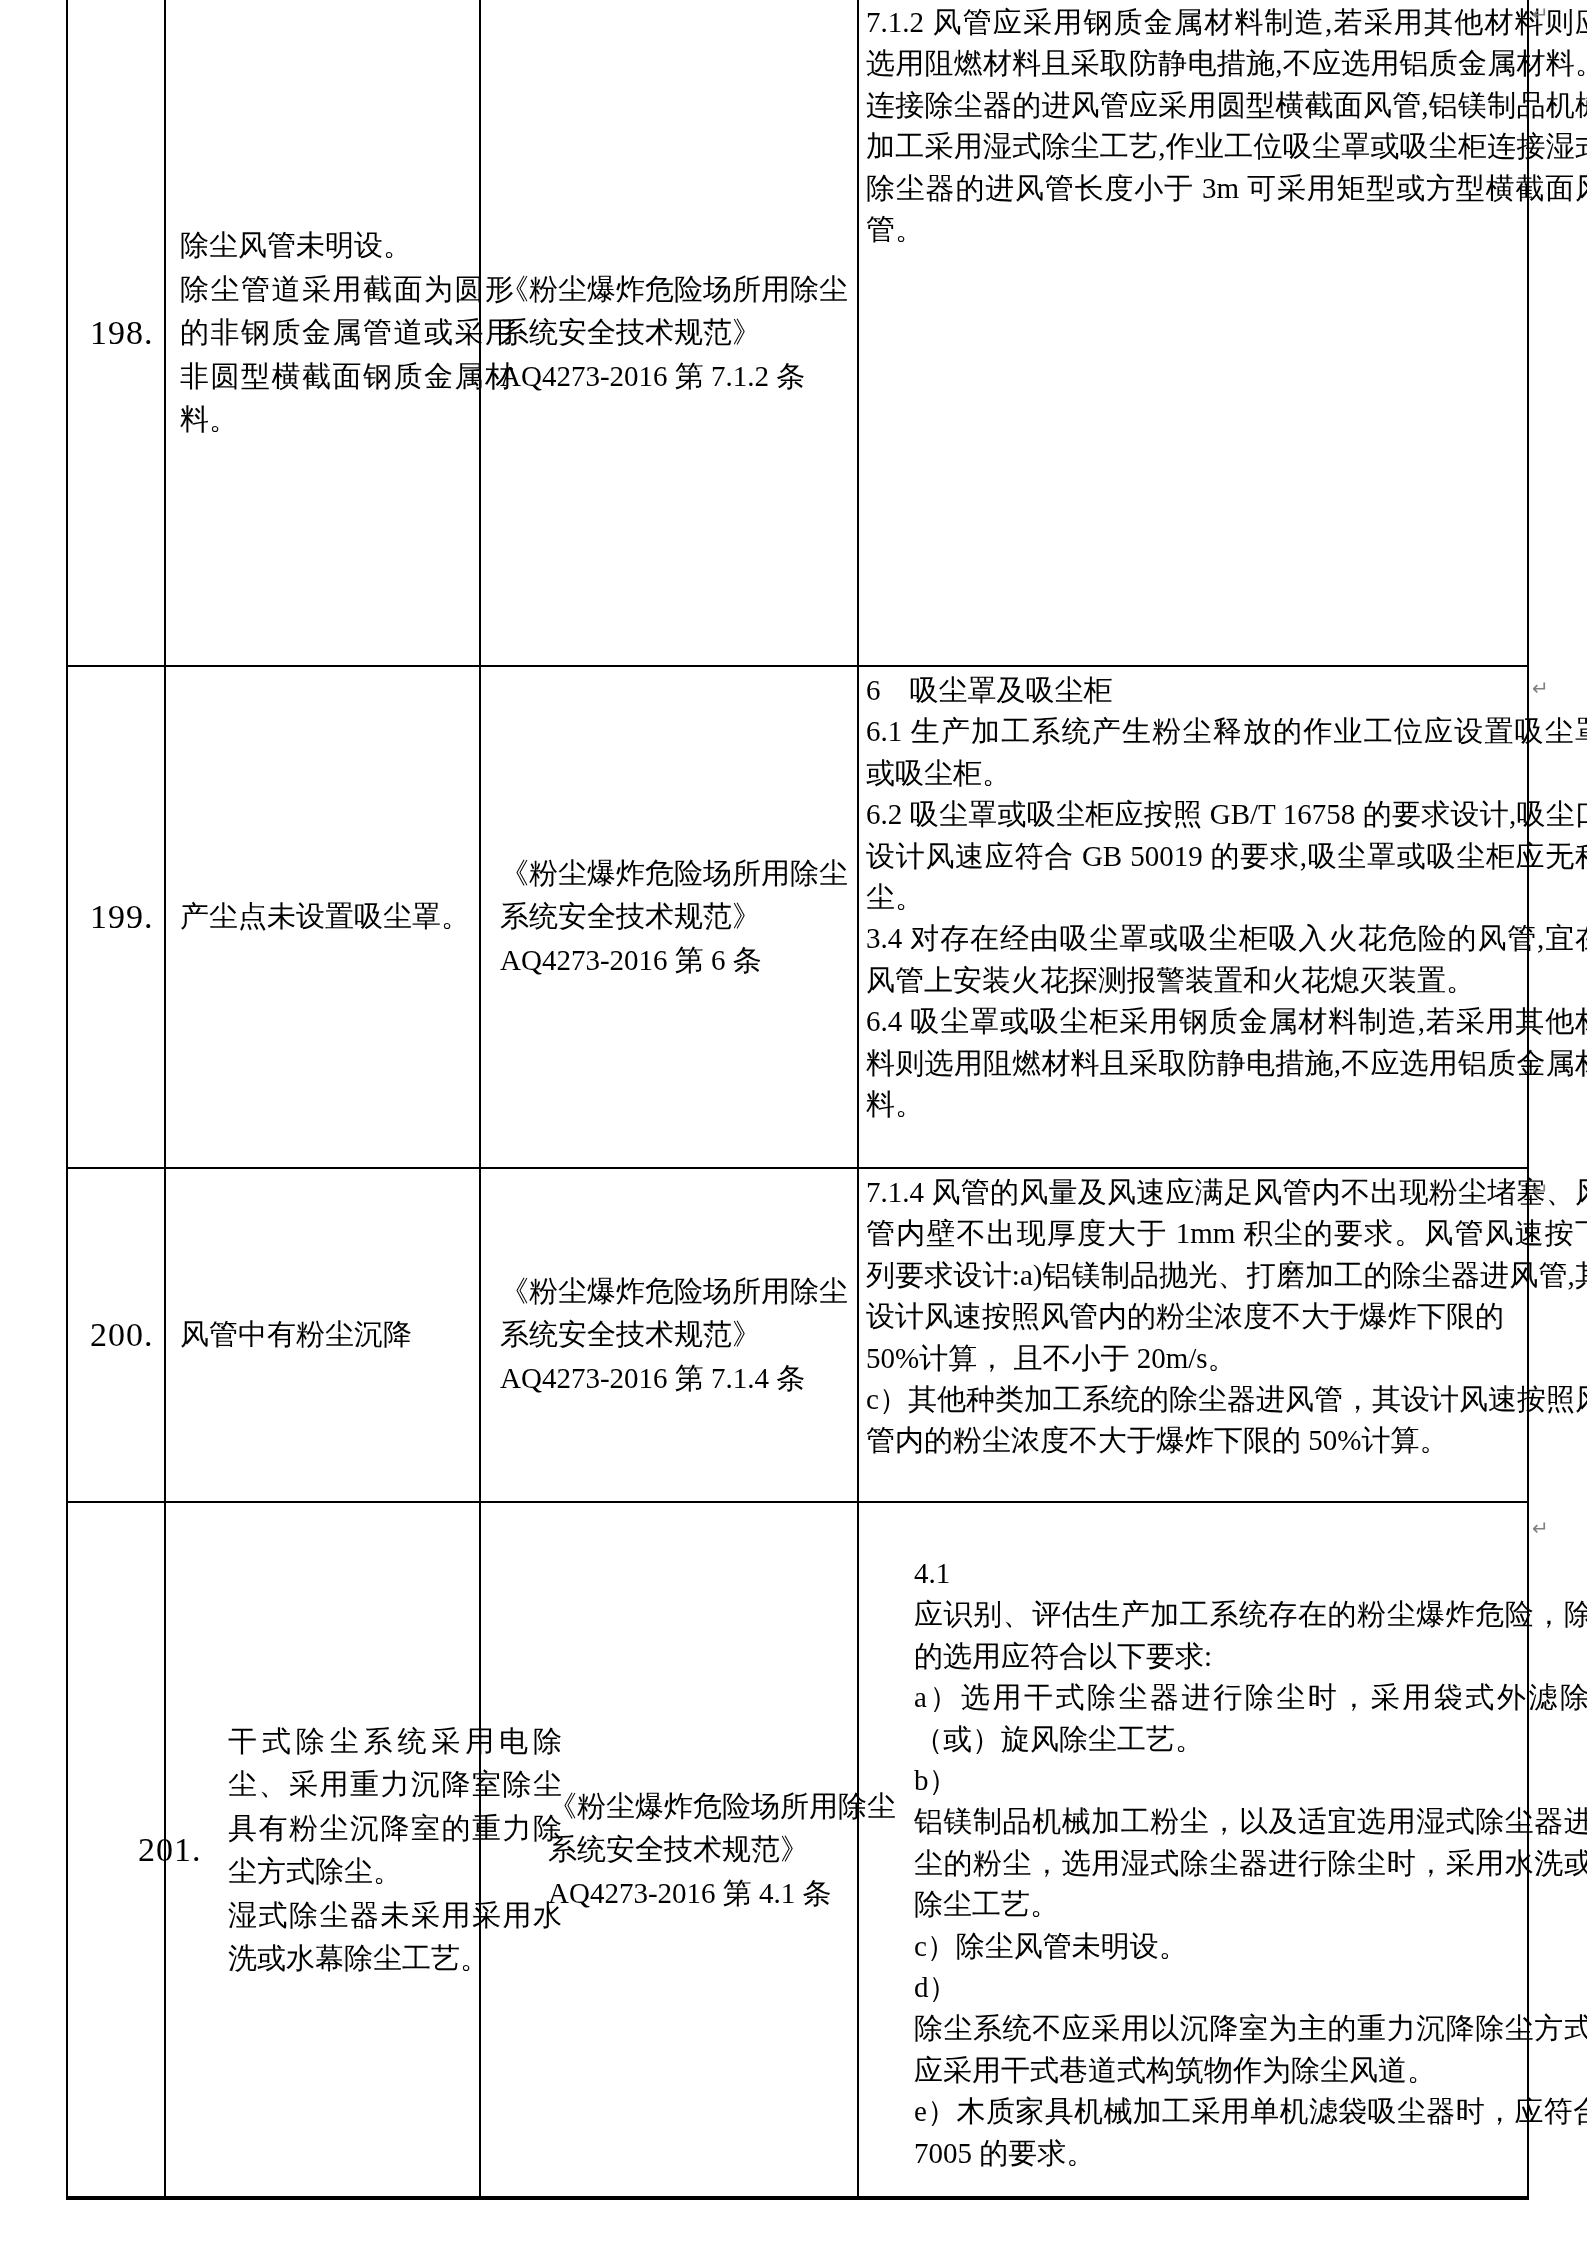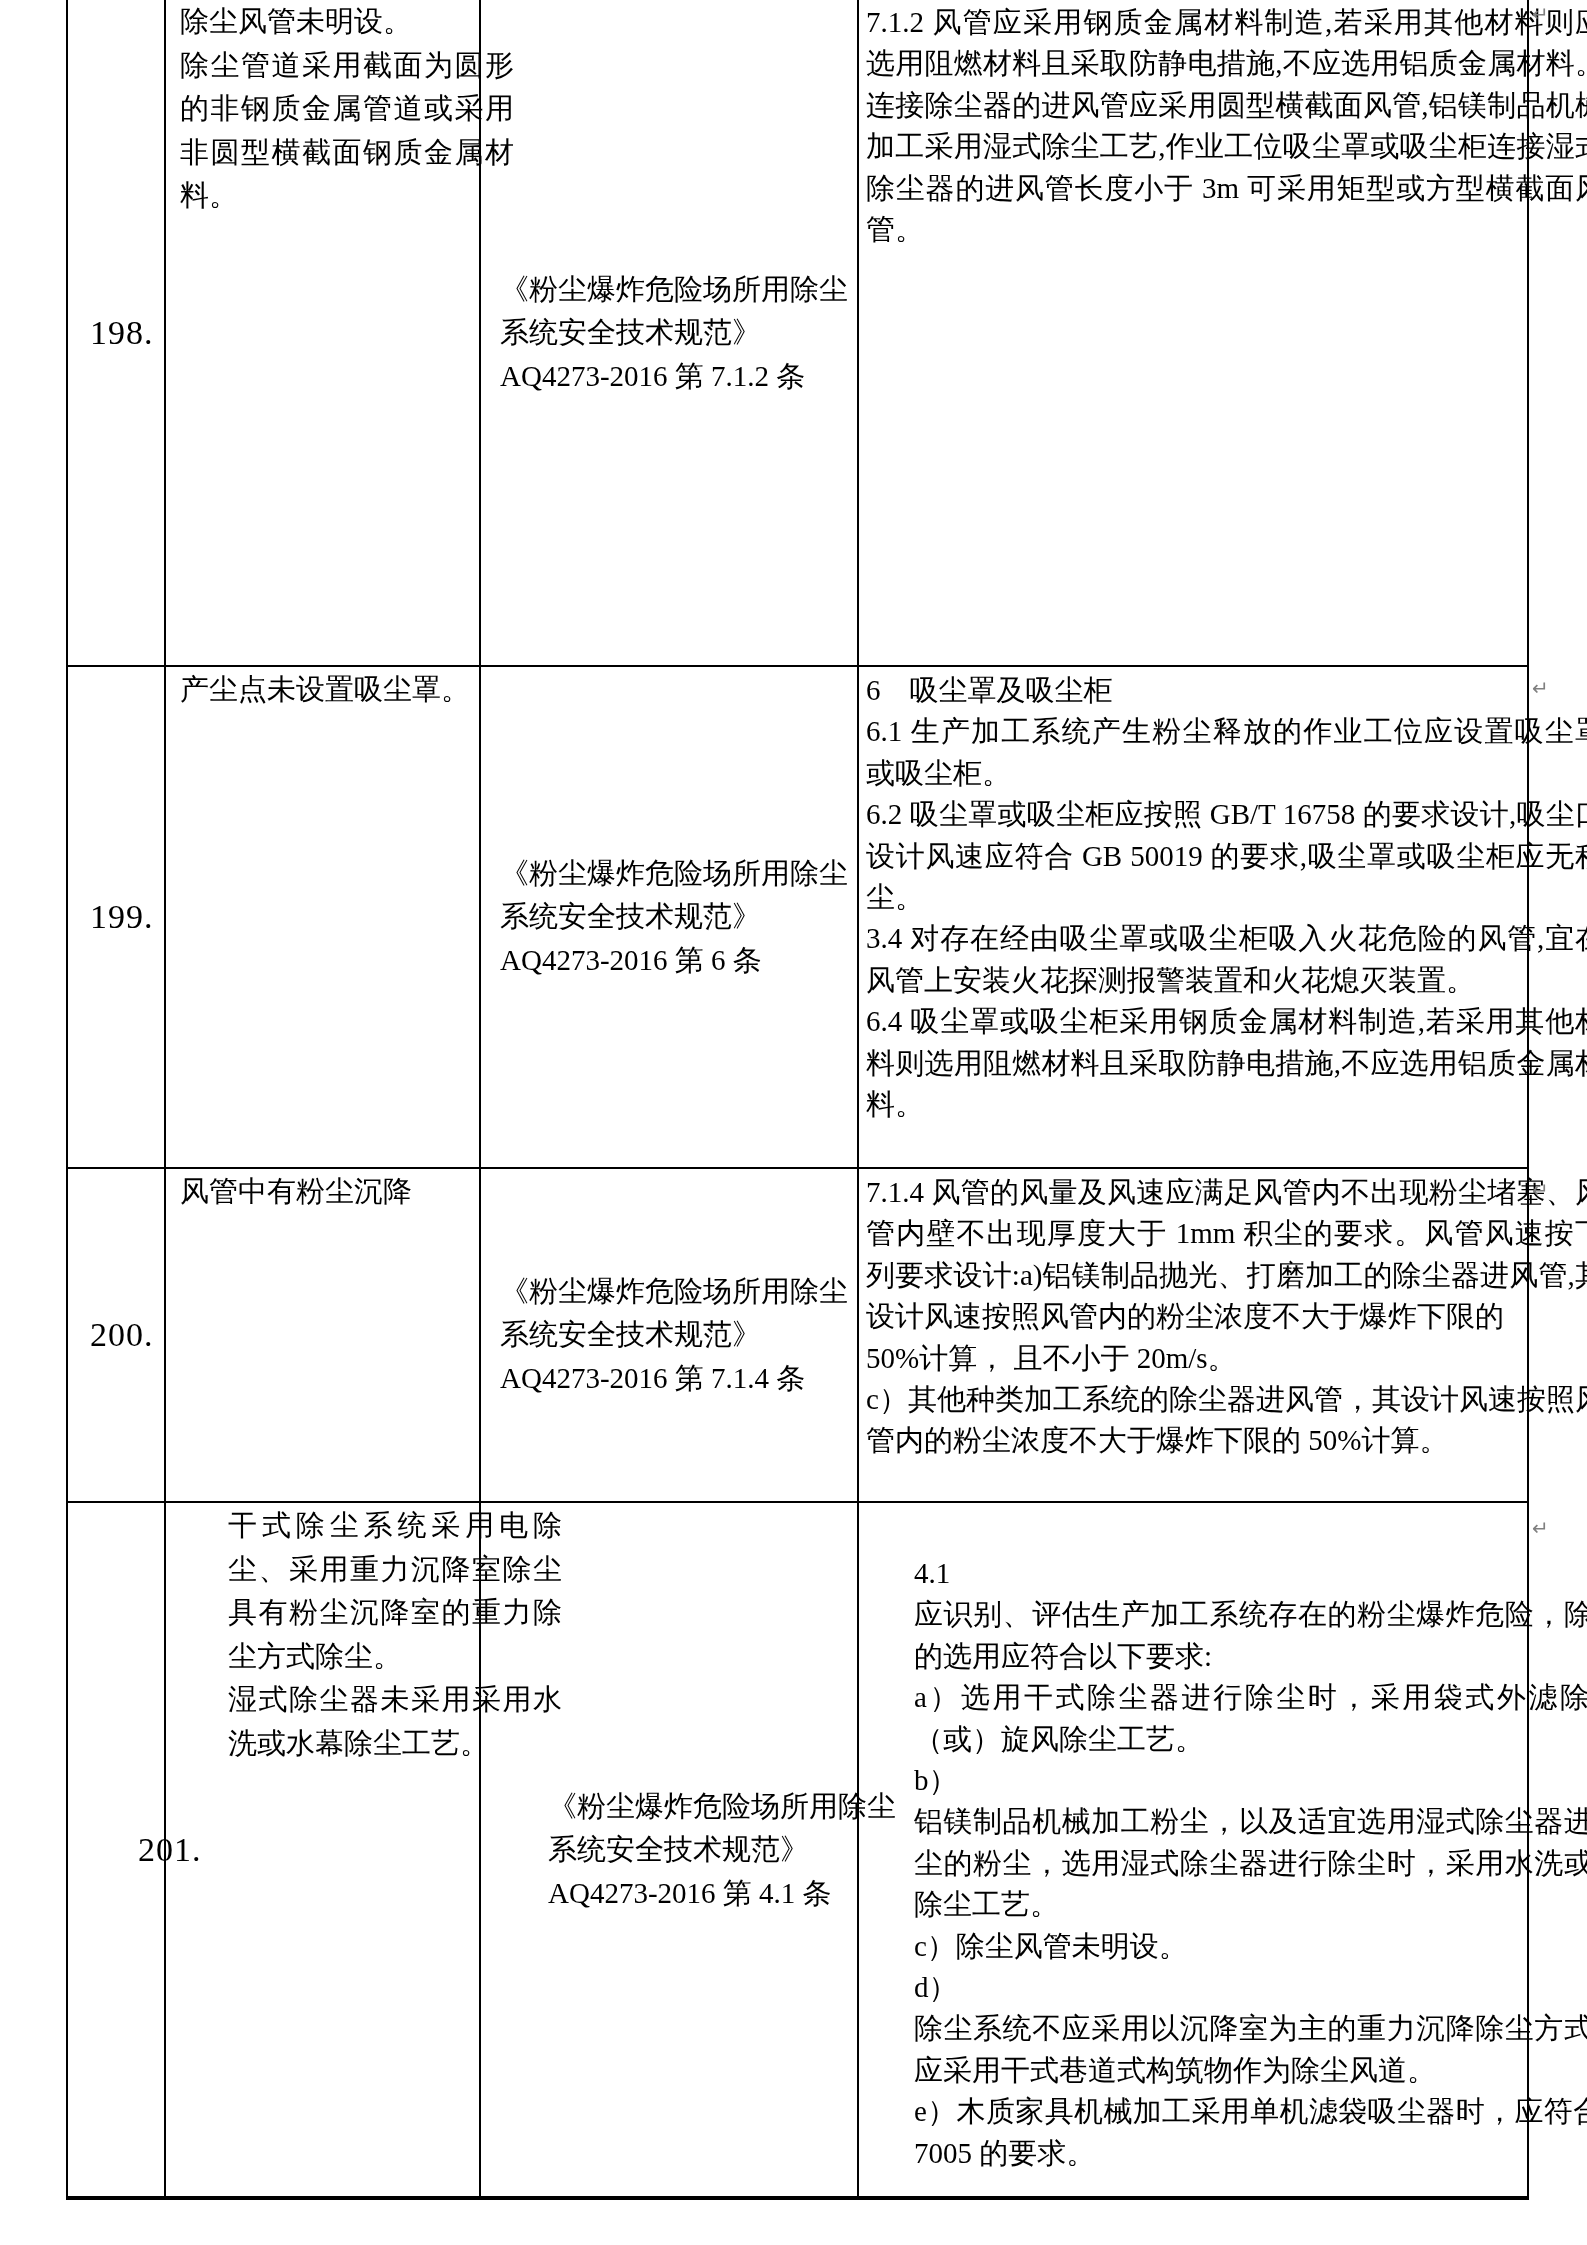--- a/index.html
+++ b/index.html
@@ -7,21 +7,21 @@
         font-family:"Liberation Serif", serif;color:#000;}
   
   .vline{position:absolute;top:0;height:2200px;width:2px;background:#000;}
   .hline{position:absolute;left:66px;width:1463px;height:2px;background:#000;}
   .hline.thick{height:4px;}
   .v1{left:66px;} .v2{left:164px;} .v3{left:479px;} .v4{left:857px;} .v5{left:1527px;}
   .h1{top:665px;} .h2{top:1167px;} .h3{top:1501px;} .h4{top:2196px;}
   
   .cell{position:absolute;overflow:hidden;box-sizing:border-box;}
   .c1{left:69px;width:86px;display:flex;align-items:center;}
-  .c2{left:167px;width:355px;display:flex;flex-direction:column;justify-content:flex-start;
+  .c2{left:167px;width:355px;display:flex;flex-direction:column;justify-content:center;
       padding:0 8px 0 13px;}
   .c3{left:482px;width:400px;display:flex;flex-direction:column;justify-content:center;
       padding-left:18px;}
   .c4{left:860px;width:748px;padding:2px 4px 0 6px;}
   .r1{top:0;height:666px;} .r2{top:668px;height:498px;}
   .r3{top:1170px;height:330px;} .r4{top:1504px;height:692px;margin-left:48px;}
   .num{font-size:34px;padding-left:21px;letter-spacing:1px;}
   .prob{font-size:29px;line-height:43.5px;text-align:justify;}
   .basis-line{font-size:29px;line-height:43.5px;white-space:nowrap;}
   .req{font-size:29px;line-height:41.4px;text-align:justify;}

